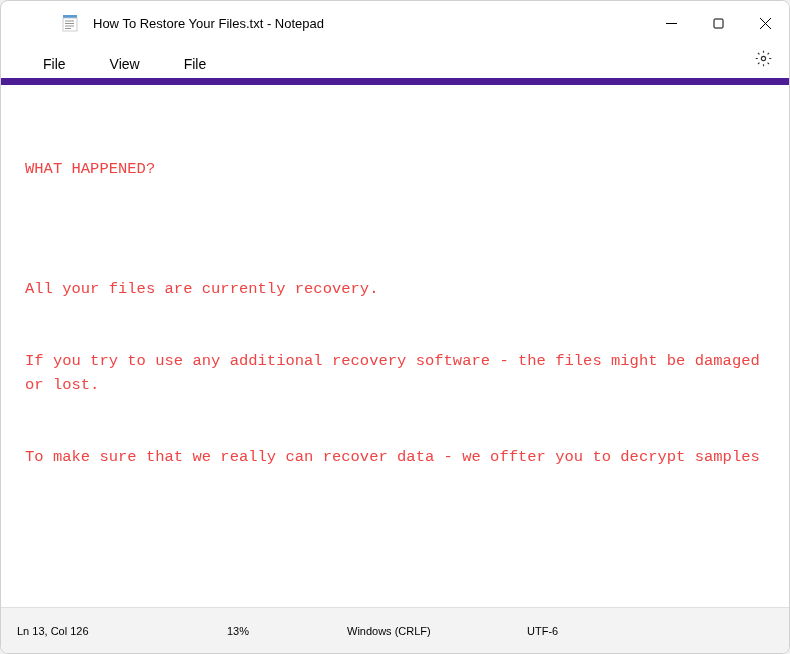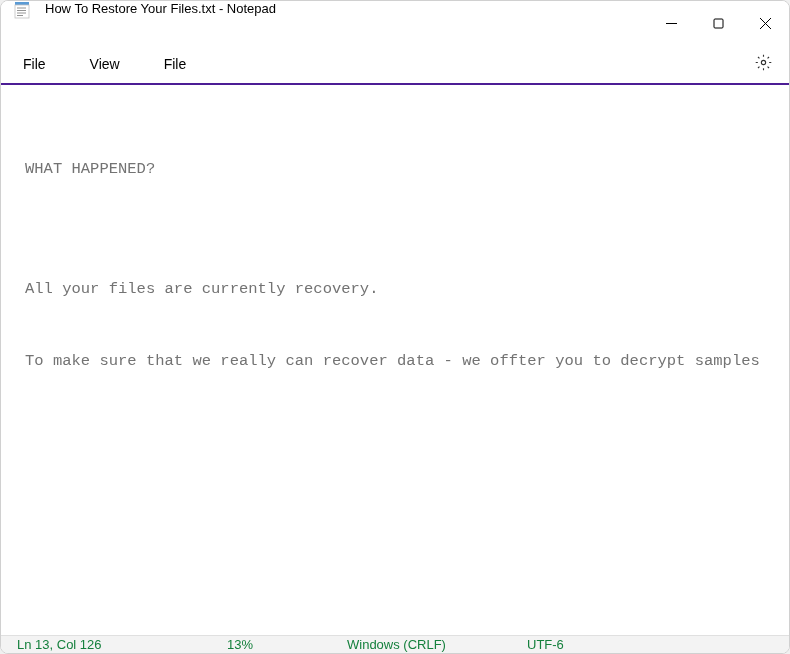--- a/index.html
+++ b/index.html
@@ -16,22 +16,24 @@
       background: #ffffff;
       border: 1px solid #d0d0d0;
       border-radius: 8px;
       display: flex;
       flex-direction: column;
       overflow: hidden;
     }
     .titlebar {
       height: 44px;
       display: flex;
+      align-items: center;
       padding: 0 0 0 12px;
       background: #ffffff;
+      margin-left: 48px;
     }
     .app-icon {
       width: 18px;
       height: 18px;
       margin-right: 14px;
     }
     .title {
       font-size: 13px;
       color: #000;
       flex: 1;
@@ -47,23 +49,23 @@
       align-items: center;
       justify-content: center;
       background: transparent;
       border: none;
       cursor: pointer;
     }
     .win-btn svg { width: 11px; height: 11px; }
     .menubar {
       height: 40px;
       display: flex;
-      align-items: center;
-      padding: 0 8px 0 4px;
-      border-bottom: 2px solid #4c1d95;
+      align-items: flex-end;
+      padding: 0 8px 0 24px;
+      border-bottom: 7px solid #4c1d95;
     }
     .menu-item {
       font-size: 14px;
       color: #000;
       padding: 6px 18px;
       margin-right: 8px;
       cursor: pointer;
       border-radius: 4px;
     }
     .menu-spacer { flex: 1; }
@@ -75,35 +77,35 @@
       justify-content: center;
       cursor: pointer;
       border-radius: 4px;
     }
     .editor {
       flex: 1;
       padding: 24px 24px 12px 24px;
       font-family: Consolas, 'Courier New', monospace;
       font-size: 15.5px;
       line-height: 1.55;
-      color: #737373;
+      color: #ef4444;
       white-space: pre-wrap;
       word-wrap: break-word;
       overflow: hidden;
       position: relative;
     }
     .line { display: block; }
     .statusbar {
-      height: 18px;
+      height: 46px;
       display: flex;
       align-items: center;
       background: #f3f3f3;
       border-top: 1px solid #e0e0e0;
-      font-size: 13px;
-      color: #15803d;
+      font-size: 11px;
+      color: #000000;
       padding: 0 16px;
     }
     .status-seg {
       padding-right: 60px;
     }
     .status-seg:nth-child(1) { min-width: 210px; }
     .status-seg:nth-child(2) { min-width: 120px; }
     .status-seg:nth-child(3) { min-width: 180px; }
   </style>
 </head>
@@ -155,20 +157,21 @@
           <path d="M12 1v3m0 16v3M4.2 4.2l2.1 2.1m11.4 11.4l2.1 2.1M1 12h3m16 0h3M4.2 19.8l2.1-2.1m11.4-11.4l2.1-2.1"></path>
         </svg>
       </span>
     </div>
   </div>
 
   <div class="editor">
     <span class="line">WHAT HAPPENED?</span>
     <span class="line"></span>
     <span class="line">All your files are currently recovery.</span>
+    <span class="line">If you try to use any additional recovery software - the files might be damaged or lost.</span>
     <span class="line">To make sure that we really can recover data - we offter you to decrypt samples</span>
     <span class="line"></span>
     
     <span class="line"></span>
     
     <span class="line"></span>
     
     
   </div>
 

